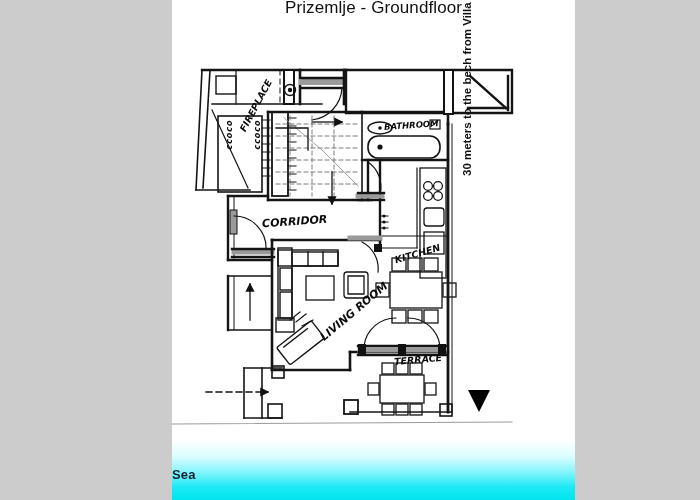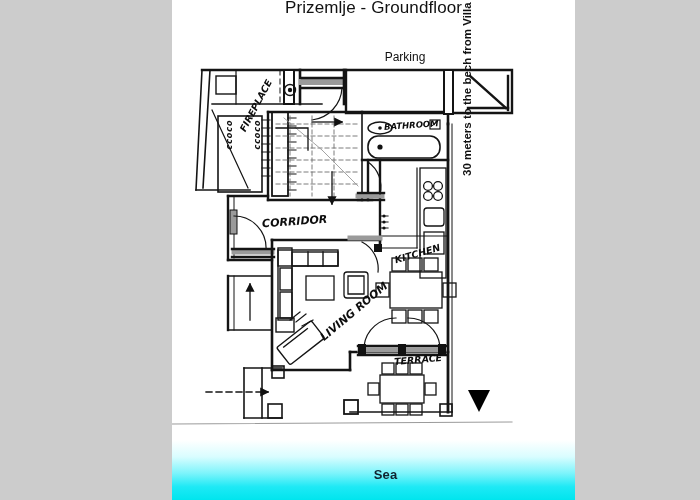--- a/index.html
+++ b/index.html
@@ -15,21 +15,21 @@
     position:absolute;left:172px;top:0;width:403px;height:500px;
     background:#ffffff;overflow:hidden;
   }
 
   
   #sea{
     position:absolute;left:0;bottom:0;width:100%;height:60px;
     background:linear-gradient(to bottom,#ffffff 0%,#d9fdff 28%,#7ef4fb 55%,#1ee9f5 78%,#00e5ee 100%);
   }
   #sea-label{
-    position:absolute;left:12px;width:100%;bottom:18px;text-align:center;
+    position:absolute;left:0;width:100%;bottom:18px;
     font-size:13px;font-weight:bold;color:#10222e;letter-spacing:.2px;
   }
 
   
   #title{
     position:absolute;left:0;top:-2px;width:100%;text-align:center;
     font-size:17px;color:#111;letter-spacing:.1px;
   }
   #parking-label{
     position:absolute;left:178px;top:50px;width:110px;text-align:center;
@@ -73,21 +73,20 @@
   #lbl-cool2{left:70px;top:130px;font-size:8px;transform:rotate(-90deg);letter-spacing:1px;}
 </style>
 </head>
 <body>
 
 <div id="stage">
 
   <div id="page">
 
     <div id="title">Prizemlje - Groundfloor</div>
-    <div id="parking-label">Parking</div>
 
     <svg id="plan" viewBox="0 0 356 440">
       <defs>
         <pattern id="hatch" width="7" height="7" patternUnits="userSpaceOnUse">
           <path d="M0 7 L7 0" stroke="#b9b9b9" stroke-width="0.6"></path>
         </pattern>
         <marker id="ar" markerWidth="7" markerHeight="7" refX="6" refY="3.5" orient="auto">
           <path d="M0,0 L7,3.5 L0,7 z" fill="#111"></path>
         </marker>
       </defs>

